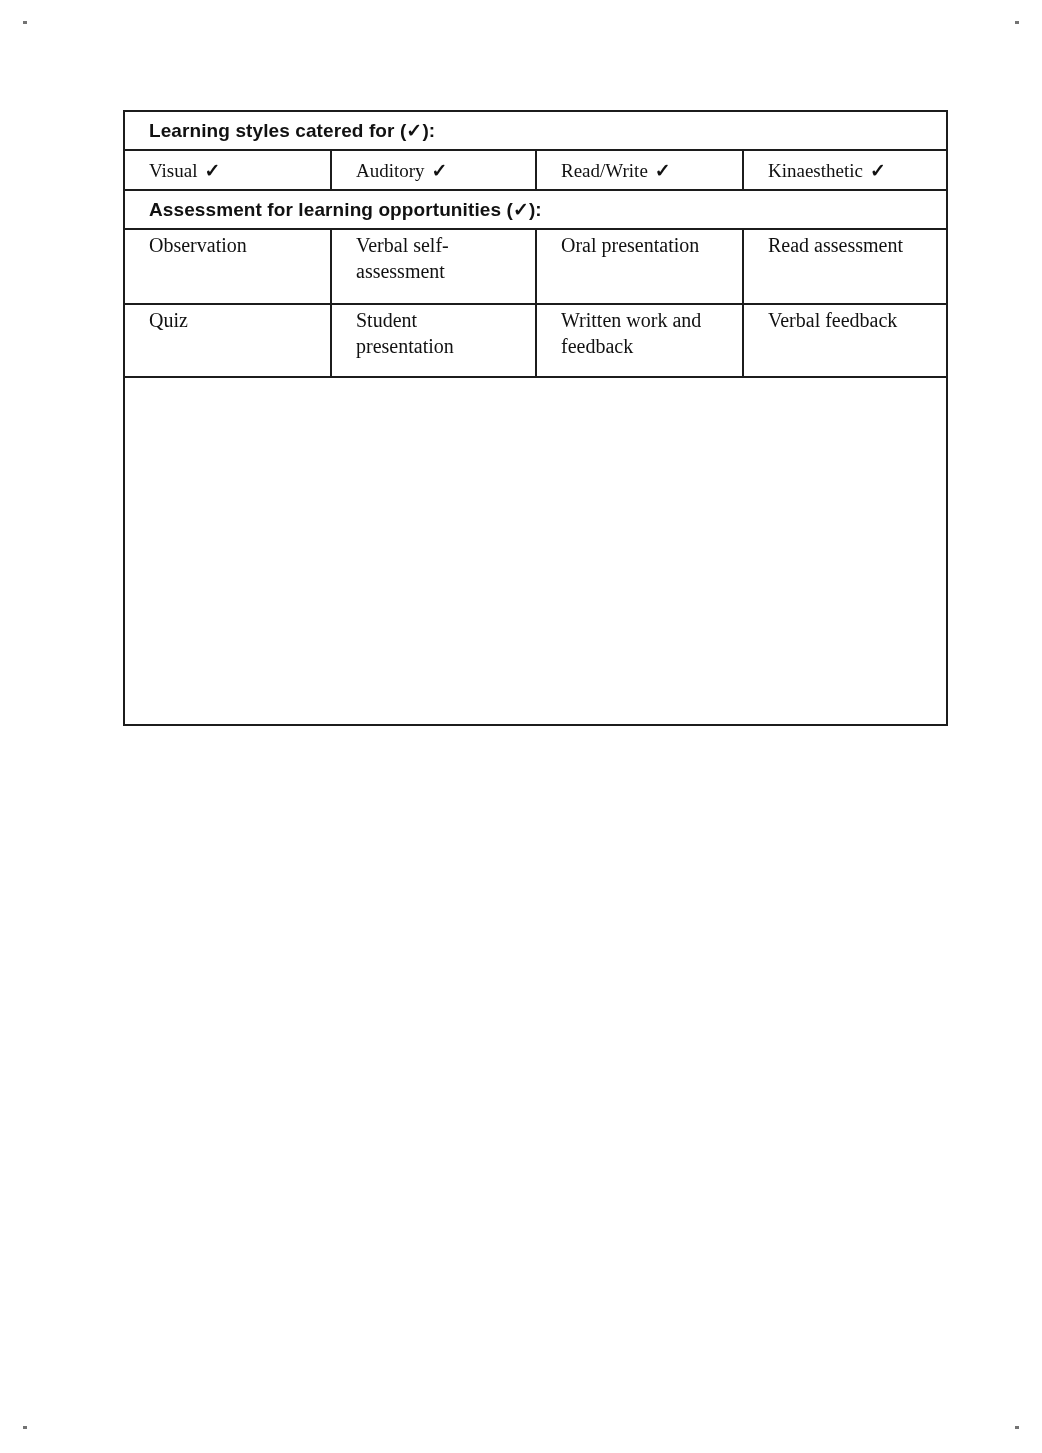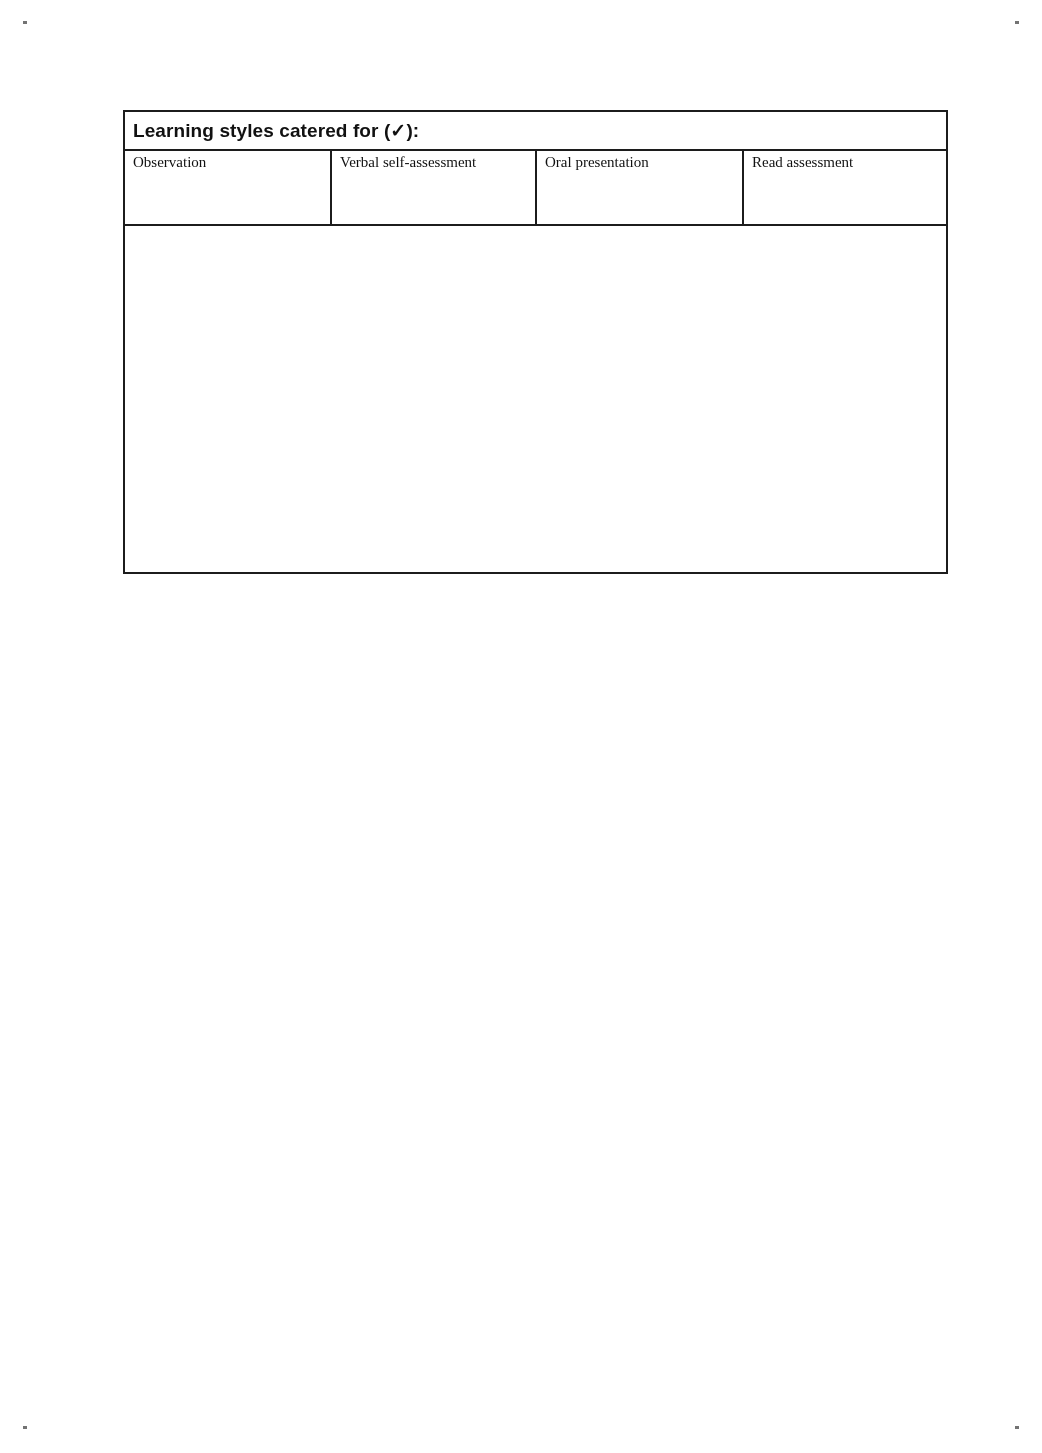--- a/index.html
+++ b/index.html
@@ -31,40 +31,40 @@
   table.plan {
     position: absolute;
     left: 123px;
     top: 110px;
     width: 823px;
     border-collapse: collapse;
     table-layout: fixed;
   }
   table.plan td, table.plan th {
     border: 2px solid #1c1c1c;
-    padding: 2px 8px;
+    padding: 2px 24px;
     overflow: hidden;
   }
   th.band {
     font-family: "Liberation Sans", sans-serif;
     font-weight: bold;
     font-size: 19px;
     text-align: left;
     vertical-align: middle;
     height: 33px;
     letter-spacing: 0.1px;
   }
   td.style-cell {
     font-size: 19px;
     vertical-align: middle;
     height: 34px;
     white-space: nowrap;
   }
   td.assess-cell {
-    font-size: 15px;
+    font-size: 20px;
     vertical-align: top;
     line-height: 1.3;
     padding-top: 6px;
   }
   tr.assess-row-1 td { height: 69px; }
   tr.assess-row-2 td { height: 67px; }
   td.notes-cell {
     height: 342px;
     vertical-align: top;
     font-size: 19px;
@@ -91,29 +91,52 @@
       <col style="width:205px">
       <col style="width:207px">
       <col style="width:204px">
     </colgroup>
 
     <tbody>
         <tr>
       <th class="band" colspan="4">Learning styles catered for (✓):</th>
     </tr>
 
+    <tr>
+      <td class="style-cell">
+        <span>Visual</span><span class="check">✓</span>
+      </td>
+      <td class="style-cell">
+        <span>Auditory</span><span class="check">✓</span>
+      </td>
+      <td class="style-cell">
+        <span>Read/Write</span><span class="check">✓</span>
+      </td>
+      <td class="style-cell">
+        <span>Kinaesthetic</span><span class="check">✓</span>
+      </td>
+    </tr>
 
+    <tr>
+      <th class="band" colspan="4">Assessment for learning opportunities (✓):</th>
+    </tr>
 
     <tr class="assess-row-1">
       <td class="assess-cell">Observation</td>
       <td class="assess-cell">Verbal self-assessment</td>
       <td class="assess-cell">Oral presentation</td>
       <td class="assess-cell">Read assessment</td>
     </tr>
 
+    <tr class="assess-row-2">
+      <td class="assess-cell">Quiz</td>
+      <td class="assess-cell">Student presentation</td>
+      <td class="assess-cell">Written work and feedback</td>
+      <td class="assess-cell">Verbal feedback</td>
+    </tr>
 
     <tr>
       <td class="notes-cell" colspan="4"></td>
     </tr>
   </tbody>
     </table>
 
 </div>
 
 </body></html>

